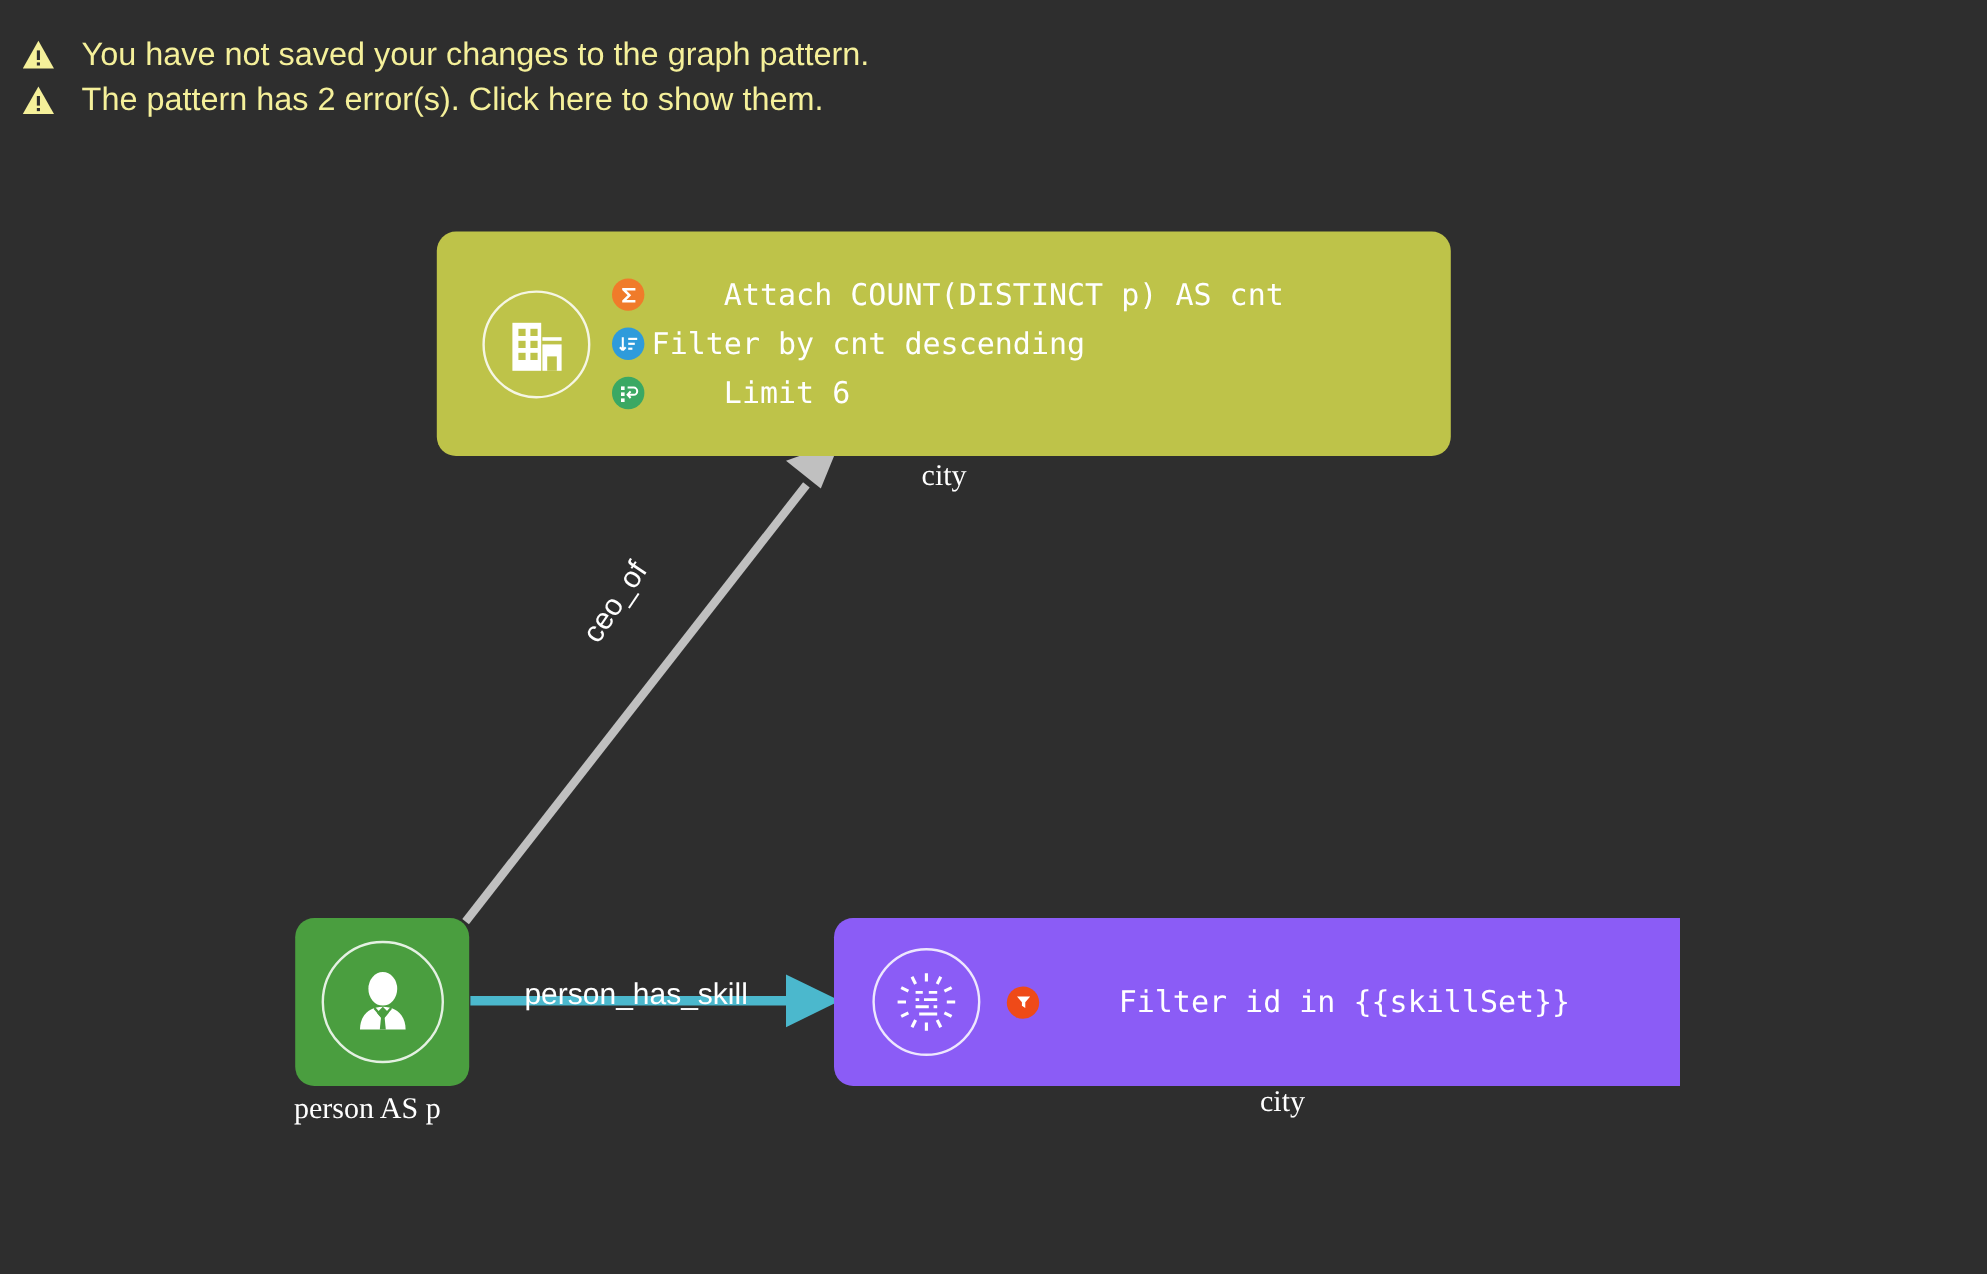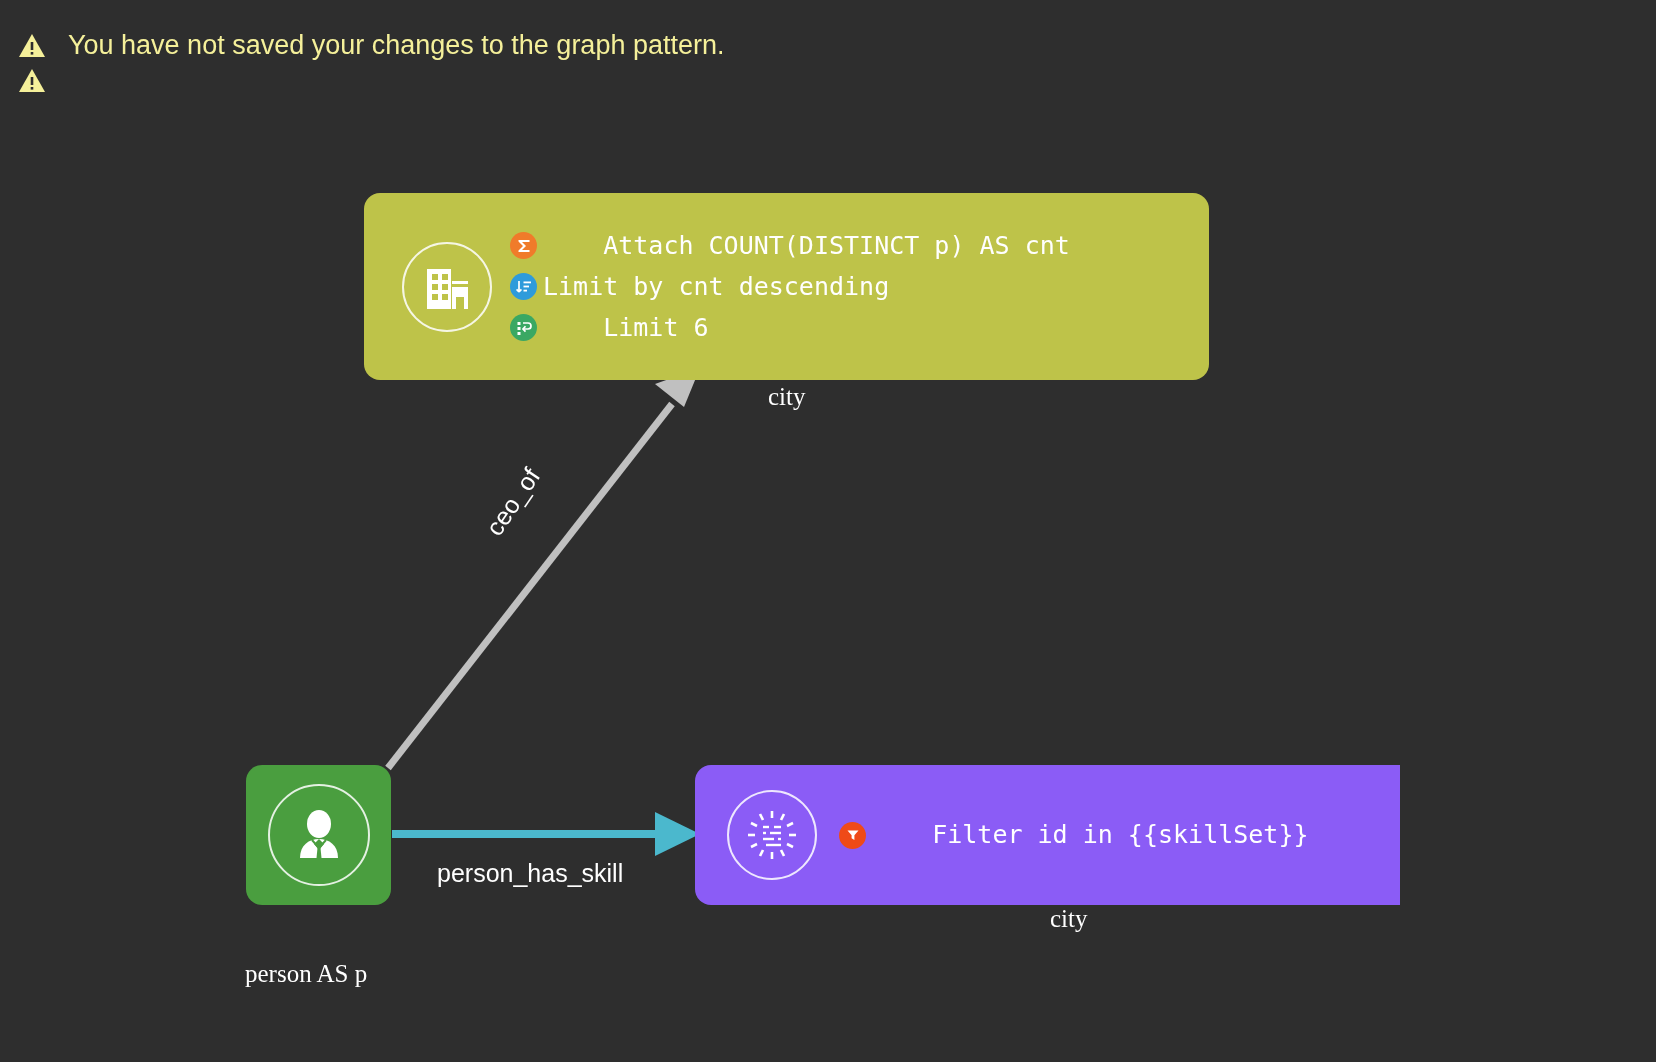--- a/index.html
+++ b/index.html
@@ -87,21 +87,21 @@
 
   
   #person-node {
     left: 246px;
     top: 765px;
     width: 145px;
     height: 140px;
     background: #4a9e3f;
     justify-content: center;
   }
-  #person-label { left: 245px; top: 960px; }
+  #person-label { left: 245px; top: 911px; }
 
   
   #skill-node {
     left: 695px;
     top: 765px;
     width: 757px;
     height: 140px;
     background: #8b5cf6;
   }
   #skill-label { left: 1050px; top: 905px; }
@@ -172,21 +172,20 @@
   }
   #edge-label-ceo {
     left: 480px;
     top: 525px;
     transform: rotate(-56deg);
     transform-origin: left top;
   }
   #edge-label-has-skill {
     left: 437px;
     top: 815px;
-    margin-top: 44px;
   }
 </style>
 </head>
 <body>
 
 <div id="app">
 
   <div class="warning-bar">
 
     <div class="warning-row">
@@ -197,20 +196,21 @@
       </svg>
       <span class="warning-text">You have not saved your changes to the graph pattern.</span>
     </div>
 
     <div class="warning-row">
       <svg class="warn-icon" viewBox="0 0 28 25">
         <path d="M14 1 L27 24 L1 24 Z" fill="#f5f09a"></path>
         <rect x="12.7" y="9" width="2.6" height="8" fill="#2e2e2e"></rect>
         <rect x="12.7" y="19" width="2.6" height="2.6" fill="#2e2e2e"></rect>
       </svg>
+      <span class="warning-text">The pattern has 2 error(s). Click here to show them.</span>
     </div>
 
   </div>
 
   <div class="canvas">
 
     <svg class="edge-layer" viewBox="0 0 1656 1062">
 
       <g>
         <line x1="388" y1="768" x2="672" y2="404" stroke="#c0c0c0" stroke-width="7"></line>
@@ -252,21 +252,21 @@
 
         <div class="clause-row">
           <span class="badge" style="background:#2e9bdb">
             <svg width="18" height="18" viewBox="0 0 18 18">
               <path d="M4 3 L4 14 M4 14 L1.6 11.4 M4 14 L6.4 11.4" stroke="#ffffff" stroke-width="1.7" fill="none"></path>
               <rect x="8.5" y="3.5" width="7.5" height="1.8" fill="#ffffff"></rect>
               <rect x="8.5" y="7.6" width="5.5" height="1.8" fill="#ffffff"></rect>
               <rect x="8.5" y="11.7" width="3.5" height="1.8" fill="#ffffff"></rect>
             </svg>
           </span>
-          <span class="clause-text">Limit by cnt descending</span>
+          <span class="clause-text">Filter by cnt descending</span>
         </div>
 
         <div class="clause-row">
           <span class="badge" style="background:#3aa863">
             <svg width="18" height="18" viewBox="0 0 18 18">
               <rect x="2.5" y="3" width="3" height="3" fill="#ffffff"></rect>
               <rect x="2.5" y="8" width="3" height="3" fill="#ffffff"></rect>
               <rect x="2.5" y="13" width="3" height="3" fill="#ffffff"></rect>
               <path d="M8 4 H13 A3 3 0 0 1 13 10 H8.5" stroke="#ffffff" stroke-width="1.7" fill="none"></path>
               <path d="M10.5 7.2 L8 10 L10.5 12.6" stroke="#ffffff" stroke-width="1.7" fill="none"></path>

